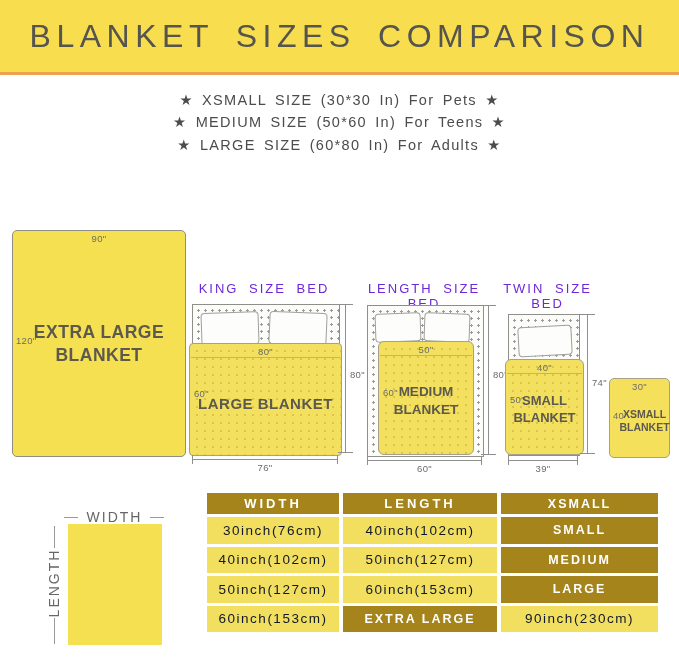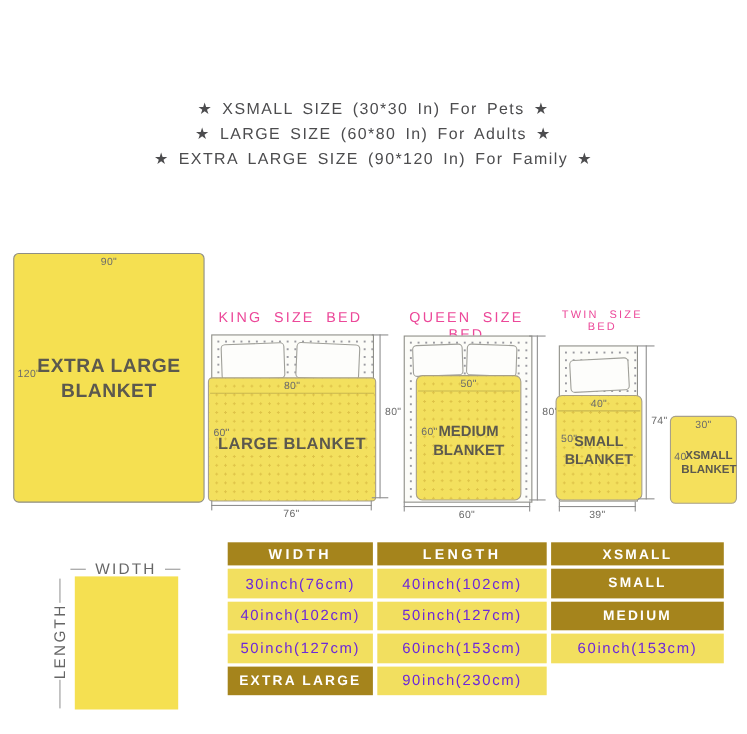--- a/index.html
+++ b/index.html
@@ -12,21 +12,21 @@
        border-bottom:3px solid #EEA14E;display:flex;align-items:center;justify-content:center;}
   .hdr-title{font-size:32px;letter-spacing:5.5px;word-spacing:8px;color:#55544E;font-weight:400;}
 
   
   .size-list{position:absolute;top:89px;left:0;width:679px;list-style:none;margin:0;padding:0;
              text-align:center;color:#4C4C4E;font-size:14.5px;letter-spacing:1.3px;word-spacing:3px;}
   .size-list li{line-height:22.3px;}
 
   
   .dimlabel{font-size:9.5px;color:#6B6B6B;letter-spacing:0.3px;}
-  .bed-title{font-size:13px;color:#ec4899;letter-spacing:2px;word-spacing:5px;text-align:center;}
+  .bed-title{font-size:13px;color:#6d28d9;letter-spacing:2px;word-spacing:5px;text-align:center;}
   .bed{background-color:#FCFCF8;border:1.5px solid #8F8F89;
        background-image:radial-gradient(circle,#9A9AA0 1px,transparent 1.35px);
        background-size:7px 7px;background-position:2px 2px;}
   .pillow{background:#FDFDFB;border:1.5px solid #A0A09A;border-radius:4px;}
   .blanket{background-color:#F3E05E;border:1px solid #A8A089;border-radius:4px;
            background-image:radial-gradient(circle,#DEC348 1px,transparent 1.15px);
            background-size:8px 8px;background-position:3px 3px;}
   .blanket.fold::after{content:'';position:absolute;left:1px;right:1px;top:13px;
            border-top:1px solid rgba(150,135,60,.45);}
   .top-label{position:absolute;top:2px;left:0;right:0;text-align:center;}
@@ -64,21 +64,21 @@
   .queen-pillow-1{left:375px;top:313px;width:44px;height:27px;transform:rotate(-2deg);}
   .queen-pillow-2{left:424px;top:313px;width:44px;height:27px;transform:rotate(2deg);}
   .queen-blanket{left:378px;top:341px;width:94px;height:112px;border-radius:6px;}
   .queen-blanket .name-wrap{font-size:13.5px;padding-top:6px;}
   .queen-vdim{left:488px;top:305px;height:150px;}
   .queen-vdim-label{left:493px;top:369px;}
   .queen-hdim{left:367px;top:460px;width:115px;}
   .queen-hdim-label{left:367px;top:463px;width:115px;text-align:center;}
 
   
-  .twin-title{left:500px;top:281px;width:95px;font-size:10px;}
+  .twin-title{left:500px;top:281px;width:95px;font-size:13px;}
   .twin-bed{left:508px;top:314px;width:70px;height:140px;}
   .twin-pillow{left:518px;top:326px;width:52px;height:28px;transform:rotate(-3deg);}
   .twin-blanket{left:505px;top:359px;width:77px;height:94px;border-radius:6px;}
   .twin-blanket .name-wrap{font-size:13px;padding-top:6px;}
   .twin-blanket .side-label{top:36%;}
   .twin-vdim{left:587px;top:314px;height:140px;}
   .twin-vdim-label{left:592px;top:377px;}
   .twin-hdim{left:508px;top:460px;width:70px;}
   .twin-hdim-label{left:508px;top:463px;width:70px;text-align:center;}
 
@@ -99,34 +99,37 @@
   .ll-seg{left:54px;width:1px;background:#999;}
   .ll-seg.t{top:526px;height:22px;} .ll-seg.b{top:618px;height:26px;}
 
   
   .size-table{position:absolute;left:207px;top:493px;display:grid;
               grid-template-columns:132px 154px 157px;
               grid-template-rows:21px repeat(5,26.5px);
               column-gap:4px;row-gap:3px;}
   .th{background:#A5841C;color:#fff;display:flex;align-items:center;justify-content:center;
       font-size:13px;font-weight:bold;letter-spacing:3px;}
-  .tc{background:#F2DF5F;color:#6d28d9;display:flex;align-items:center;justify-content:center;
+  .tc{background:#F2DF5F;color:#0f172a;display:flex;align-items:center;justify-content:center;
       font-size:13.5px;letter-spacing:1.5px;}
   .tc.gold{background:#A5841C;color:#fff;font-weight:bold;font-size:12.5px;letter-spacing:2px;}
 </style>
 </head>
 <body>
 
 <div class="page">
 
+  <div class="hdr">
+    <div class="hdr-title">BLANKET SIZES COMPARISON</div>
+  </div>
 
   <ul class="size-list">
     <li>★ XSMALL SIZE (30*30 In) For Pets ★</li>
+    <li>★ MEDIUM SIZE (50*60 In) For Teens ★</li>
     <li>★ LARGE SIZE (60*80 In) For Adults ★</li>
-    <li>★ EXTRA LARGE SIZE (90*120 In) For Family ★</li>
   </ul>
 
   <div class="abs xl-blanket">
     <span class="top-label dimlabel">90"</span>
     <span class="side-label dimlabel">120"</span>
     <div class="name-wrap">
       <span>EXTRA LARGE</span>
       <span>BLANKET</span>
     </div>
   </div>
@@ -140,21 +143,21 @@
     <span class="side-label dimlabel">60"</span>
     <div class="name-wrap">
       <span>LARGE BLANKET</span>
     </div>
   </div>
   <div class="abs vdim king-vdim"></div>
   <span class="abs dimlabel king-vdim-label">80"</span>
   <div class="abs hdim king-hdim"></div>
   <span class="abs dimlabel king-hdim-label">76"</span>
 
-  <div class="abs bed-title queen-title">QUEEN SIZE BED</div>
+  <div class="abs bed-title queen-title">LENGTH SIZE BED</div>
   <div class="abs bed queen-bed"></div>
   <div class="abs pillow queen-pillow-1"></div>
   <div class="abs pillow queen-pillow-2"></div>
   <div class="abs blanket fold queen-blanket">
     <span class="top-label dimlabel">50"</span>
     <span class="side-label dimlabel">60"</span>
     <div class="name-wrap">
       <span>MEDIUM</span>
       <span>BLANKET</span>
     </div>
@@ -206,19 +209,20 @@
     <div class="tc">40inch(102cm)</div>
 
     <div class="tc gold">SMALL</div>
     <div class="tc">40inch(102cm)</div>
     <div class="tc">50inch(127cm)</div>
 
     <div class="tc gold">MEDIUM</div>
     <div class="tc">50inch(127cm)</div>
     <div class="tc">60inch(153cm)</div>
 
+    <div class="tc gold">LARGE</div>
     <div class="tc">60inch(153cm)</div>
 
     <div class="tc gold">EXTRA LARGE</div>
     <div class="tc">90inch(230cm)</div>
   </div>
 
 </div>
 
 </body></html>

